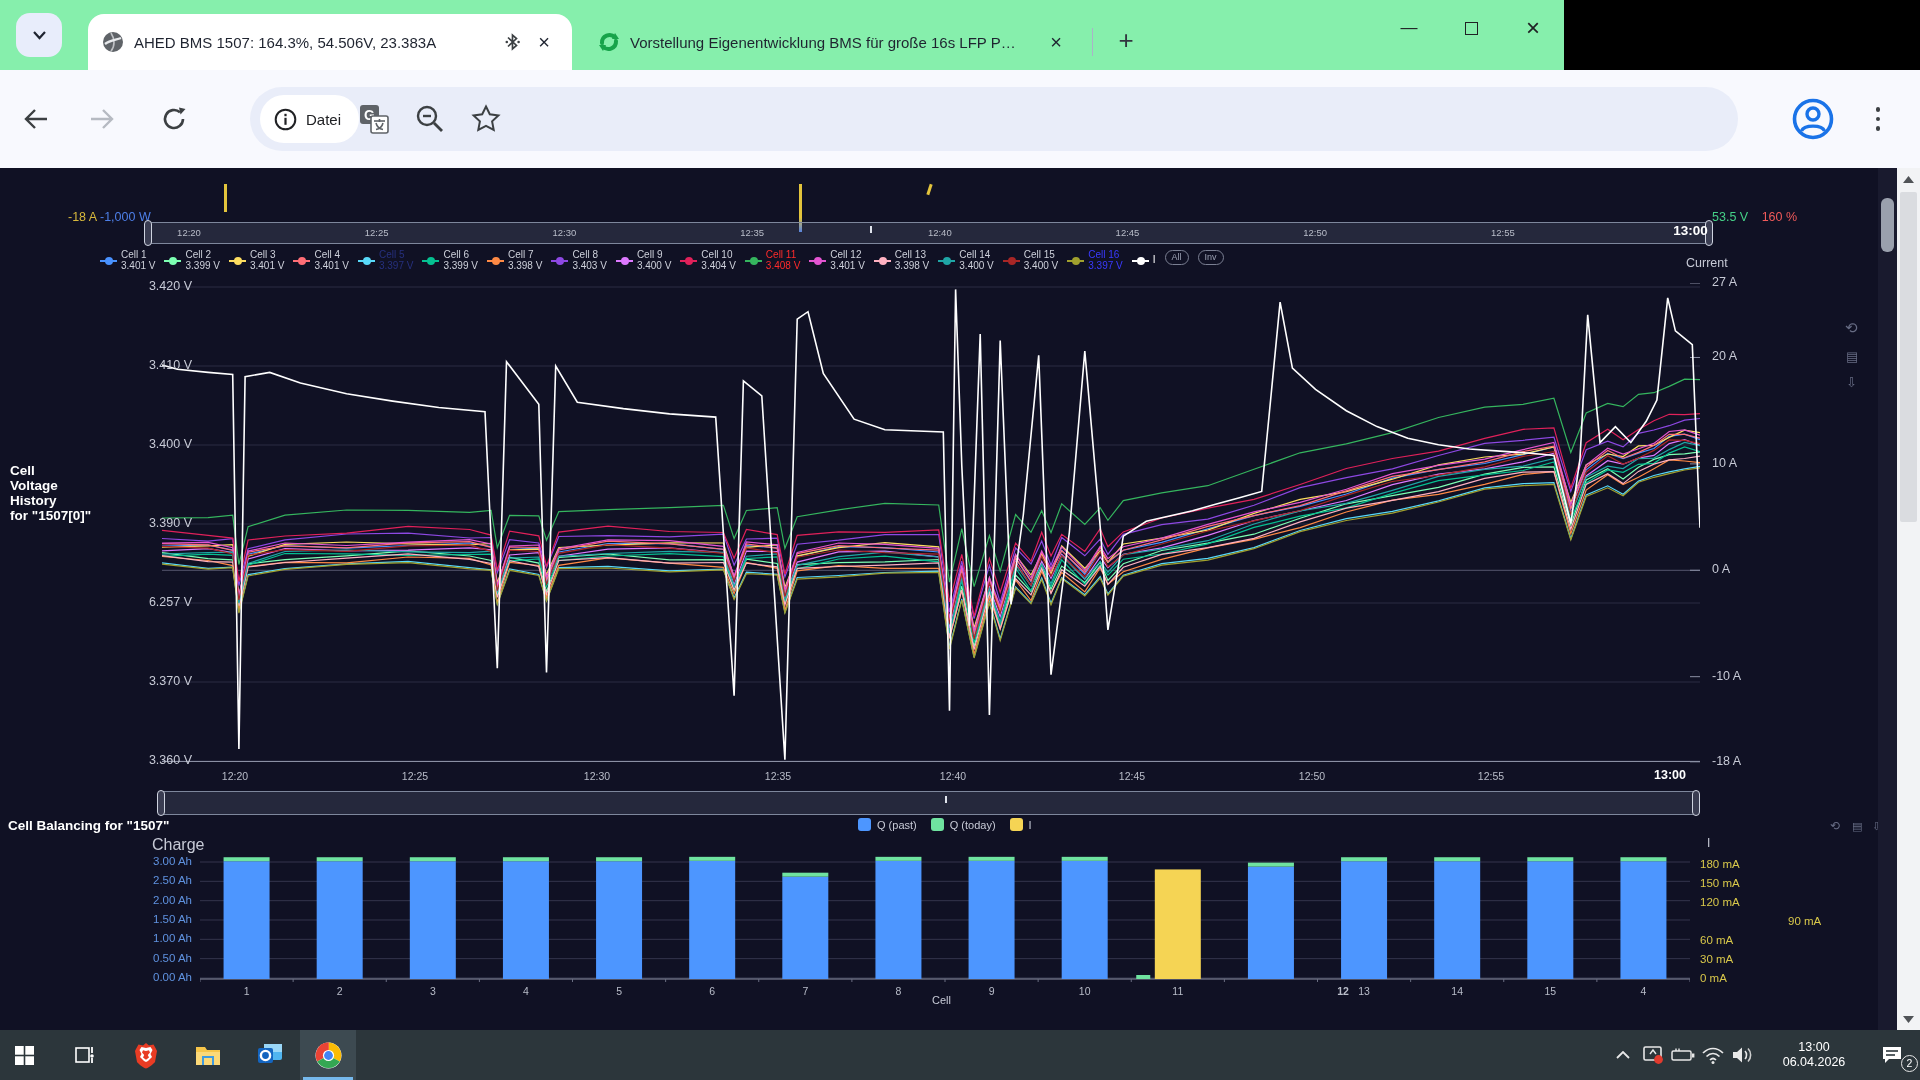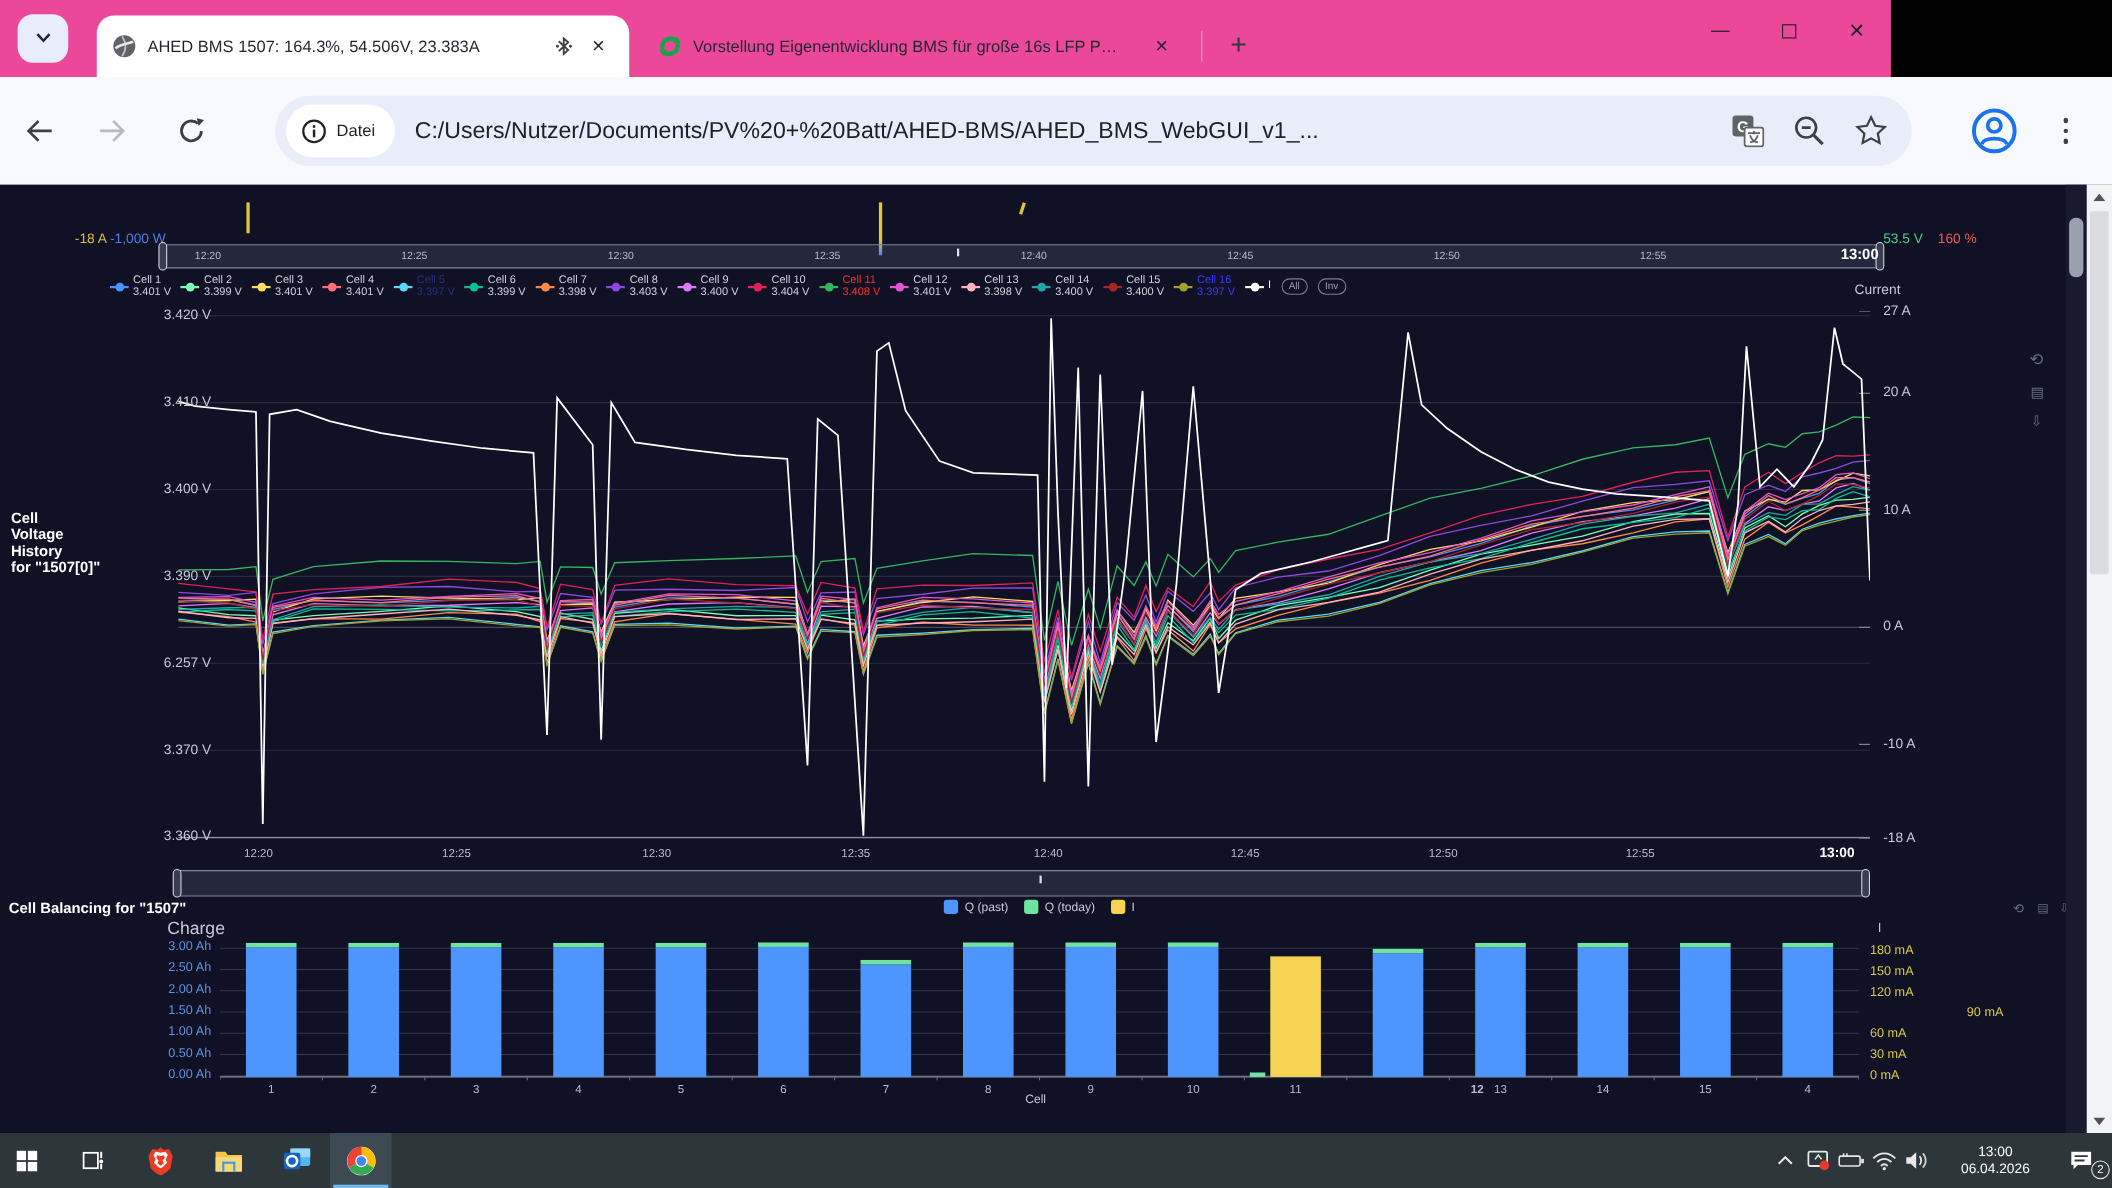--- a/index.html
+++ b/index.html
@@ -1,21 +1,21 @@
 <!DOCTYPE html>
 <html><head>
 <meta charset="utf-8">
 <style>
   * { margin:0; padding:0; box-sizing:border-box; }
   html,body { width:1920px; height:1080px; overflow:hidden; background:#000;
     font-family:"Liberation Sans","DejaVu Sans",sans-serif; }
   #screen { position:relative; width:1920px; height:1080px; overflow:hidden; }
 
   
-  .tabstrip { position:absolute; left:0; top:0; width:1719px; height:70px; background:#ec4899;text-decoration:underline; }
+  .tabstrip { position:absolute; left:0; top:0; width:1564px; height:70px; background:#86efac;text-decoration:underline; }
   .tab-search-btn { position:absolute; left:16px; top:13px; width:46px; height:44px; border:none;
     border-radius:14px; background:#e8edfb; color:#1f2430; font-size:16px; cursor:pointer; }
   .tab { position:absolute; top:14px; height:56px; display:flex; align-items:center; gap:10px;
     padding:0 14px; }
   .tab.active { left:88px; width:484px; background:#fff; border-radius:16px 16px 0 0; }
   .tab.inactive { left:584px; width:500px; }
   .tab-title { flex:1; font-size:15px; color:#1f2430; white-space:nowrap; overflow:hidden;
     text-overflow:ellipsis; }
   .tab-close { border:none; background:transparent; font-size:20px; color:#1f2430; width:28px;
     height:28px; border-radius:50%; cursor:pointer; line-height:26px; }
@@ -57,21 +57,21 @@
   .xlab { position:absolute; transform:translateX(-50%); font-size:10.5px; color:#b9bdc9; }
   .xlab.bold { font-size:12.5px; font-weight:bold; color:#fff; }
   .slider { position:absolute; background:rgba(150,162,185,0.16); border:1px solid #7e879c;
     border-radius:3px; }
   .slider-handle { position:absolute; top:-3px; width:8px; height:26px; border:1px solid #cfd4e0;
     background:#3a3d52; border-radius:4px; cursor:ew-resize; }
   .slider-lab { position:absolute; transform:translateX(-50%); top:4px; font-size:9.5px; color:#b9bdc9; }
   .slider-lab.bold { font-size:13.5px; font-weight:bold; color:#fff; top:0; }
   .chart-title { position:absolute; color:#fff; font-weight:bold; font-size:13.5px; line-height:15px;
     white-space:pre-line; }
-  .legend-row { position:absolute; display:flex; align-items:center; gap:9px; }
+  .legend-row { position:absolute; display:flex; gap:9px; }
   .legend-item { display:flex; align-items:center; gap:4px; cursor:pointer; }
   .lmark { position:relative; width:17px; height:10px; flex:0 0 17px; }
   .lmark .line { position:absolute; left:0; top:4px; width:17px; height:2px; }
   .lmark .dot { position:absolute; left:5px; top:1px; width:8px; height:8px; border-radius:50%; }
   .ltext { font-size:10px; line-height:10.5px; color:#ced1db; }
   .lbtn { height:15px; border:1px solid #7a7f92; border-radius:8px; color:#9ba0b2; font-size:9px;
     line-height:13px; padding:0 6px; background:transparent; cursor:pointer; }
   .tool-icon { position:absolute; color:#676c84; font-size:15px; cursor:pointer; line-height:1; }
   .blegend { display:flex; align-items:center; gap:6px; cursor:pointer; }
   .blegend .sq { width:13px; height:13px; border-radius:3px; }
@@ -172,21 +172,20 @@
 
     <div class="omnibox">
       <div class="site-chip">
         <svg width="23" height="23" viewBox="0 0 23 23">
           <circle cx="11.5" cy="11.5" r="9.8" fill="none" stroke="#202124" stroke-width="2"></circle>
           <rect x="10.4" y="9.8" width="2.2" height="7" fill="#202124"></rect>
           <rect x="10.4" y="5.8" width="2.2" height="2.4" fill="#202124"></rect>
         </svg>
         <span class="site-chip-label">Datei</span>
       </div>
-      <div class="url-text">C:/Users/Nutzer/Documents/PV%20+%20Batt/AHED-BMS/AHED_BMS_WebGUI_v1_...</div>
       <div class="omni-icons">
         <svg width="30" height="30" viewBox="0 0 30 30">
           <rect x="1" y="1" width="19" height="19" rx="3" fill="#5f6368"></rect>
           <text x="10.5" y="16" font-size="14" fill="#fff" text-anchor="middle" font-family="Liberation Sans,sans-serif" font-weight="bold">G</text>
           <rect x="12" y="12" width="17" height="17" rx="2" fill="#fff" stroke="#5f6368" stroke-width="1.6"></rect>
           <line x1="15" y1="17" x2="26" y2="17" stroke="#5f6368" stroke-width="1.6"></line>
           <line x1="20.5" y1="15" x2="20.5" y2="18" stroke="#5f6368" stroke-width="1.6"></line>
           <path d="M17 19 C18 23, 21 25, 24 25.5 M24 19 C23 23, 20 25, 17 25.5" stroke="#5f6368" stroke-width="1.6" fill="none"></path>
         </svg>
         <svg width="30" height="30" viewBox="0 0 30 30">

